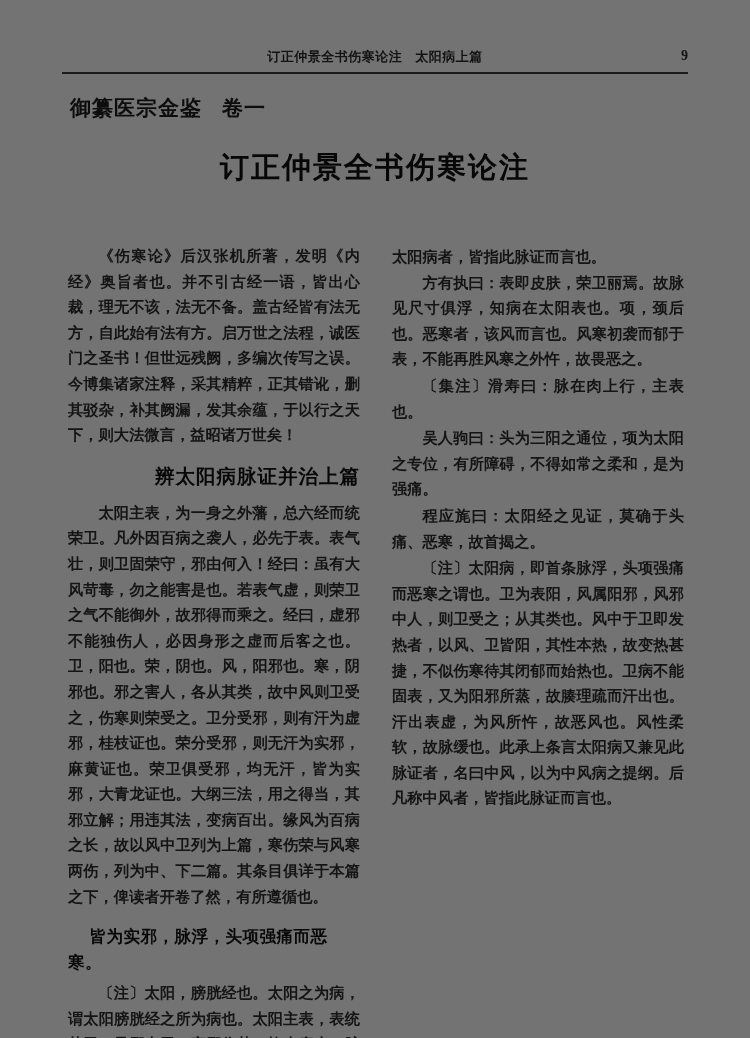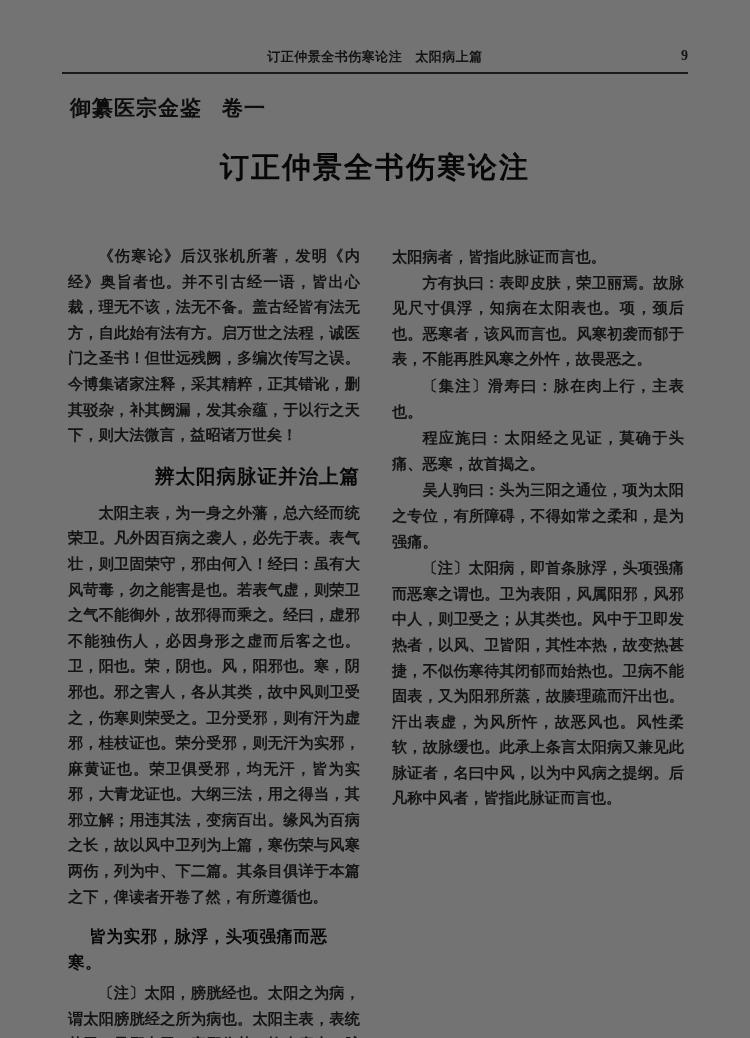--- a/index.html
+++ b/index.html
@@ -159,21 +159,21 @@
       <div class="section-head">辨太阳病脉证并治上篇</div>
       <p class="para indent">太阳主表，为一身之外藩，总六经而统荣卫。凡外因百病之袭人，必先于表。表气壮，则卫固荣守，邪由何入！经曰：虽有大风苛毒，勿之能害是也。若表气虚，则荣卫之气不能御外，故邪得而乘之。经曰，虚邪不能独伤人，必因身形之虚而后客之也。卫，阳也。荣，阴也。风，阳邪也。寒，阴邪也。邪之害人，各从其类，故中风则卫受之，伤寒则荣受之。卫分受邪，则有汗为虚邪，桂枝证也。荣分受邪，则无汗为实邪，麻黄证也。荣卫俱受邪，均无汗，皆为实邪，大青龙证也。大纲三法，用之得当，其邪立解；用违其法，变病百出。缘风为百病之长，故以风中卫列为上篇，寒伤荣与风寒两伤，列为中、下二篇。其条目俱详于本篇之下，俾读者开卷了然，有所遵循也。</p>
       <div class="verse-head">皆为实邪，脉浮，头项强痛而恶寒。</div>
       <p class="para indent">〔注〕太阳，膀胱经也。太阳之为病，谓太阳膀胱经之所为病也。太阳主表，表统荣卫，风邪中卫，寒邪伤荣，均表病也。脉浮，表病脉也。头项强痛恶寒，表病证也。太阳经脉，上额交巅，入络脑，还出别下项，连风府，故邪客其经，必令头项强痛也。恶寒者，因风寒所伤，故恶之也。首揭此条，为太阳病之提纲。凡上、中、下三篇内称</p>
     </div>
 
     <div class="col">
       <p class="para hang">太阳病者，皆指此脉证而言也。</p>
       <p class="para indent">方有执曰：表即皮肤，荣卫丽焉。故脉见尺寸俱浮，知病在太阳表也。项，颈后也。恶寒者，该风而言也。风寒初袭而郁于表，不能再胜风寒之外忤，故畏恶之。</p>
       <p class="para indent">〔集注〕滑寿曰：脉在肉上行，主表也。</p>
+      <p class="para indent">吴人驹曰：头为三阳之通位，项为太阳之专位，有所障碍，不得如常之柔和，是为强痛。</p>
       <p class="para indent">程应旄曰：太阳经之见证，莫确于头痛、恶寒，故首揭之。</p>
-      <p class="para indent">吴人驹曰：头为三阳之通位，项为太阳之专位，有所障碍，不得如常之柔和，是为强痛。</p>
       <p class="para indent">〔注〕太阳病，即首条脉浮，头项强痛而恶寒之谓也。卫为表阳，风属阳邪，风邪中人，则卫受之；从其类也。风中于卫即发热者，以风、卫皆阳，其性本热，故变热甚捷，不似伤寒待其闭郁而始热也。卫病不能固表，又为阳邪所蒸，故腠理疏而汗出也。汗出表虚，为风所忤，故恶风也。风性柔软，故脉缓也。此承上条言太阳病又兼见此脉证者，名曰中风，以为中风病之提纲。后凡称中风者，皆指此脉证而言也。</p>
 
     </div>
 
   </div>
 
 </div>
 
 </body></html>

